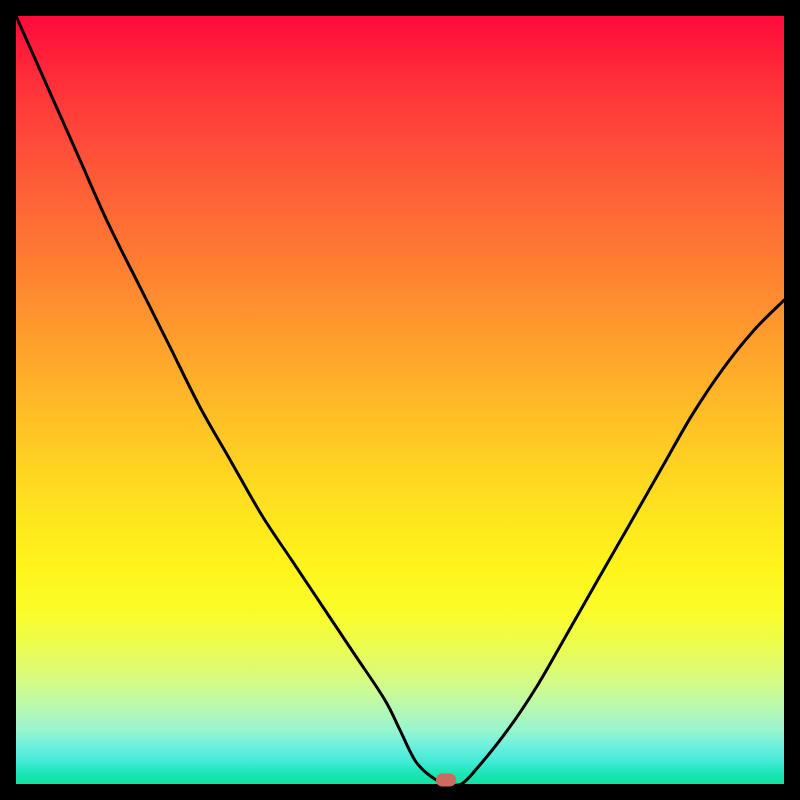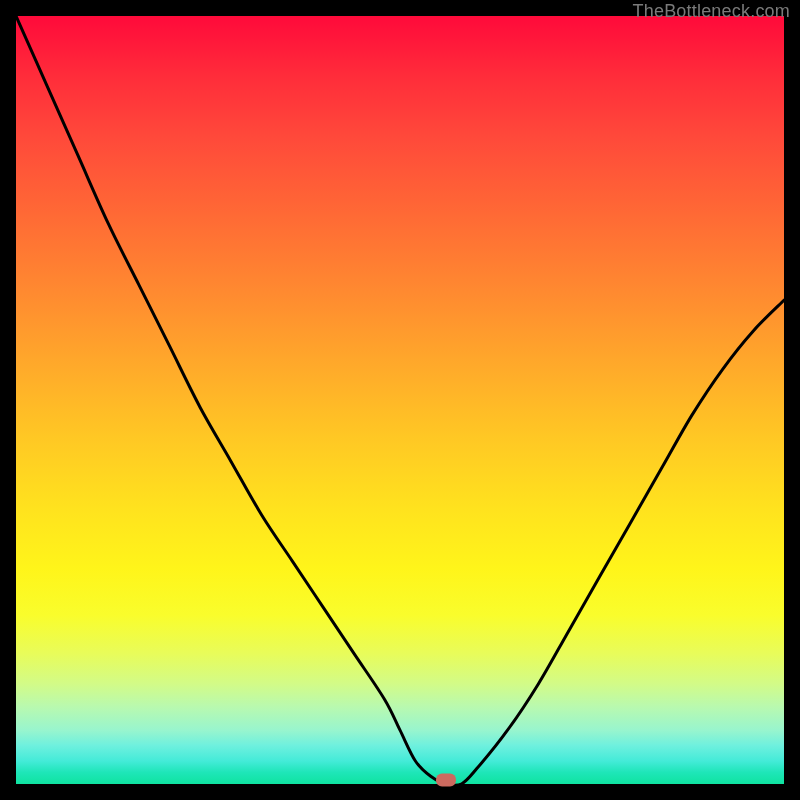--- a/index.html
+++ b/index.html
@@ -72,14 +72,13 @@
 </head>
 <body>
 
 <div class="frame">
   <div class="plot">
     <svg class="curve" viewBox="0 0 768 768" preserveAspectRatio="none">
       <path id="curve-path" d="M 0.0 0.0 C 5.1 11.5, 20.5 46.1, 30.7 69.1 C 41.0 92.2, 51.2 115.2, 61.4 138.2 C 71.7 161.3, 81.9 185.6, 92.2 207.4 C 102.4 229.1, 112.6 248.3, 122.9 268.8 C 133.1 289.3, 143.4 309.8, 153.6 330.2 C 163.8 350.7, 174.1 372.5, 184.3 391.7 C 194.6 410.9, 204.8 427.5, 215.0 445.4 C 225.3 463.4, 235.5 482.6, 245.8 499.2 C 256.0 515.8, 266.2 529.9, 276.5 545.3 C 286.7 560.6, 297.0 576.0, 307.2 591.4 C 317.4 606.7, 327.7 622.1, 337.9 637.4 C 348.2 652.8, 361.0 670.7, 368.6 683.5 C 376.3 696.3, 378.9 704.0, 384.0 714.2 C 389.1 724.5, 394.2 737.3, 399.4 745.0 C 404.5 752.6, 409.6 756.5, 414.7 760.3 C 419.8 764.2, 425.0 766.7, 430.1 768.0 C 435.2 769.3, 440.3 770.6, 445.4 768.0 C 450.6 765.4, 453.1 761.6, 460.8 752.6 C 468.5 743.7, 481.3 728.3, 491.5 714.2 C 501.8 700.2, 512.0 684.8, 522.2 668.2 C 532.5 651.5, 542.7 632.3, 553.0 614.4 C 563.2 596.5, 573.4 578.6, 583.7 560.6 C 593.9 542.7, 604.2 524.8, 614.4 506.9 C 624.6 489.0, 634.9 471.0, 645.1 453.1 C 655.4 435.2, 665.6 416.0, 675.8 399.4 C 686.1 382.7, 696.3 367.4, 706.6 353.3 C 716.8 339.2, 727.0 326.4, 737.3 314.9 C 747.5 303.4, 762.9 289.3, 768.0 284.2" fill="none" stroke="#000000" stroke-width="3" stroke-linecap="round" stroke-linejoin="round"></path>
     </svg>
     <div class="marker" id="marker" style="left: 430.08px; top: 764px; background: rgb(204, 106, 95);"></div>
   </div>
-  <div class="watermark">TheBottleneck.com</div>
 </div>
 
 </body></html>

